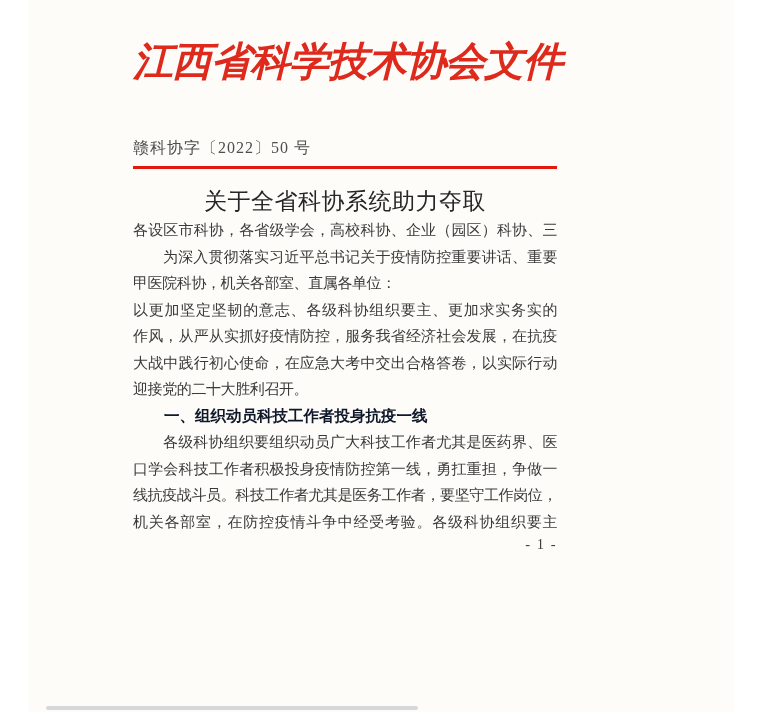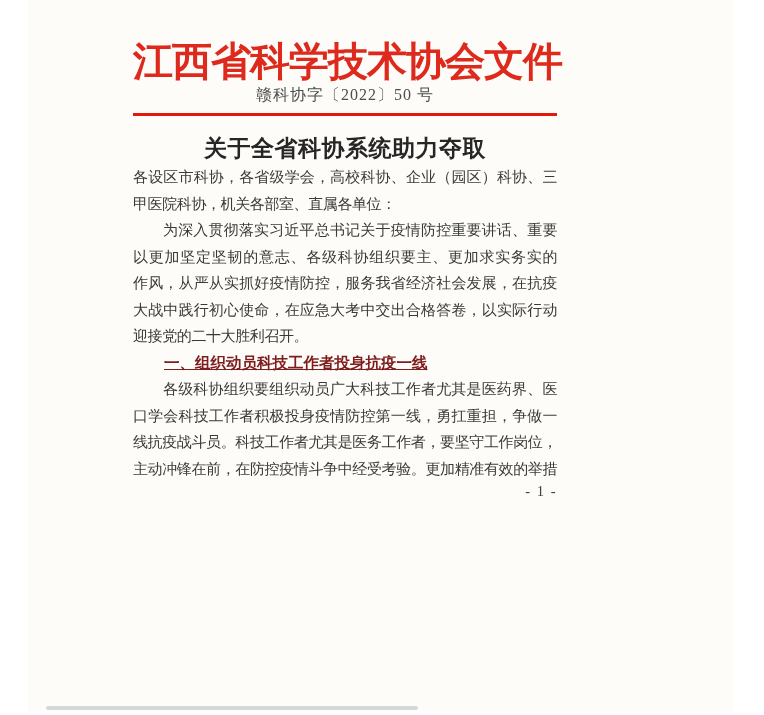--- a/index.html
+++ b/index.html
@@ -26,56 +26,56 @@
     width:372px;height:4px;
     background:#ccd1d6;opacity:.85;border-radius:2px;
   }
   .content{
     position:absolute;left:133px;top:0;width:424px;
   }
   .masthead{
     margin:38px 0 0 0;
     font-size:40px;line-height:48px;font-weight:bold;
     color:var(--accent);
-    text-align:left;letter-spacing:-1px;white-space:nowrap;
+    text-align:left;letter-spacing:-1px;white-space:nowrap;font-style:italic;
   }
   .doc-number{
-    text-align:center;
+    margin-top:53px;
+    text-align:left;
     font-size:16px;line-height:18px;
     color:#4d4d4d;letter-spacing:1px;
   }
   .red-rule{
     margin-top:9px;height:3px;background:var(--rule);
   }
   .title{
     margin:17px 0 0 0;
     text-align:center;
-    font-size:23px;line-height:31px;font-weight:bold;
+    font-size:23px;line-height:31px;font-weight:normal;
     color:#262626;letter-spacing:0.5px;
   }
   .title-line{display:block;white-space:nowrap;}
   .body{
     font-size:15px;color:var(--ink);
     letter-spacing:-0.4px;
   }
   .line{
     line-height:26.5px;min-height:26.5px;
   }
   .justify{
     text-align:justify;
     text-align-last:justify;
     text-justify:inter-character;
   }
   .indent{text-indent:2em;}
   .heading{
     font-family:"Liberation Sans","DejaVu Sans",sans-serif;
     font-weight:bold;font-size:15.5px;
-    color:#7f1d1d;letter-spacing:0;
+    color:#0f172a;letter-spacing:0;
     text-indent:2em;
-    text-decoration:underline;
   }
   .page-number{
     margin-top:1px;
     text-align:right;
     font-size:14.5px;color:#3f3f3f;letter-spacing:1.5px;
   }
 </style>
 </head>
 <body>
 
@@ -87,29 +87,29 @@
   <div class="doc-number">赣科协字〔2022〕50 号</div>
 
   <div class="red-rule"></div>
 
   <h2 class="title">
     <span class="title-line">关于全省科协系统助力夺取</span>
   </h2>
 
   <div class="body" id="body-lines">
       <div class="line justify">各设区市科协，各省级学会，高校科协、企业（园区）科协、三</div>
+      <div class="line indent justify">为深入贯彻落实习近平总书记关于疫情防控重要讲话、重要</div>
       <div class="line">甲医院科协，机关各部室、直属各单位：</div>
-      <div class="line indent justify">为深入贯彻落实习近平总书记关于疫情防控重要讲话、重要</div>
       <div class="line justify">以更加坚定坚韧的意志、各级科协组织要主、更加求实务实的</div>
       <div class="line justify">作风，从严从实抓好疫情防控，服务我省经济社会发展，在抗疫</div>
       <div class="line justify">大战中践行初心使命，在应急大考中交出合格答卷，以实际行动</div>
       <div class="line">迎接党的二十大胜利召开。</div>
       <div class="line heading">一、组织动员科技工作者投身抗疫一线</div>
       <div class="line indent justify">各级科协组织要组织动员广大科技工作者尤其是医药界、医</div>
       <div class="line justify">口学会科技工作者积极投身疫情防控第一线，勇扛重担，争做一</div>
       <div class="line justify">线抗疫战斗员。科技工作者尤其是医务工作者，要坚守工作岗位，</div>
-      <div class="line justify">主动冲锋在前，在防控疫情斗争中经受考验。更加精准有效的举措</div>
+      <div class="line justify">机关各部室，在防控疫情斗争中经受考验。各级科协组织要主</div>
     </div>
 
   <div class="page-number">- 1 -</div>
 </div>
 
 <div class="paper-edge"></div>
 
 </body></html>

